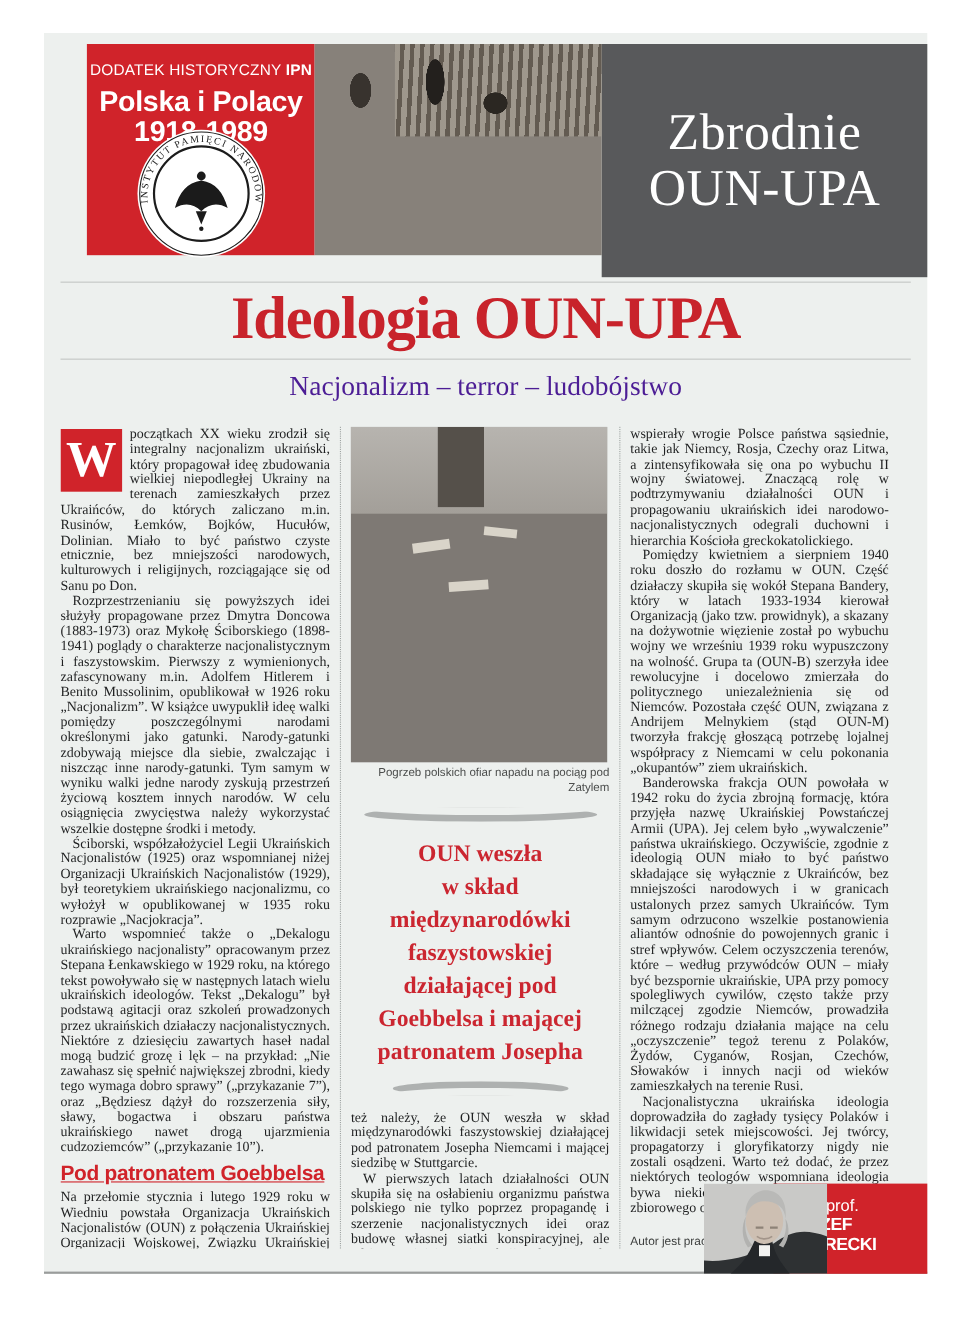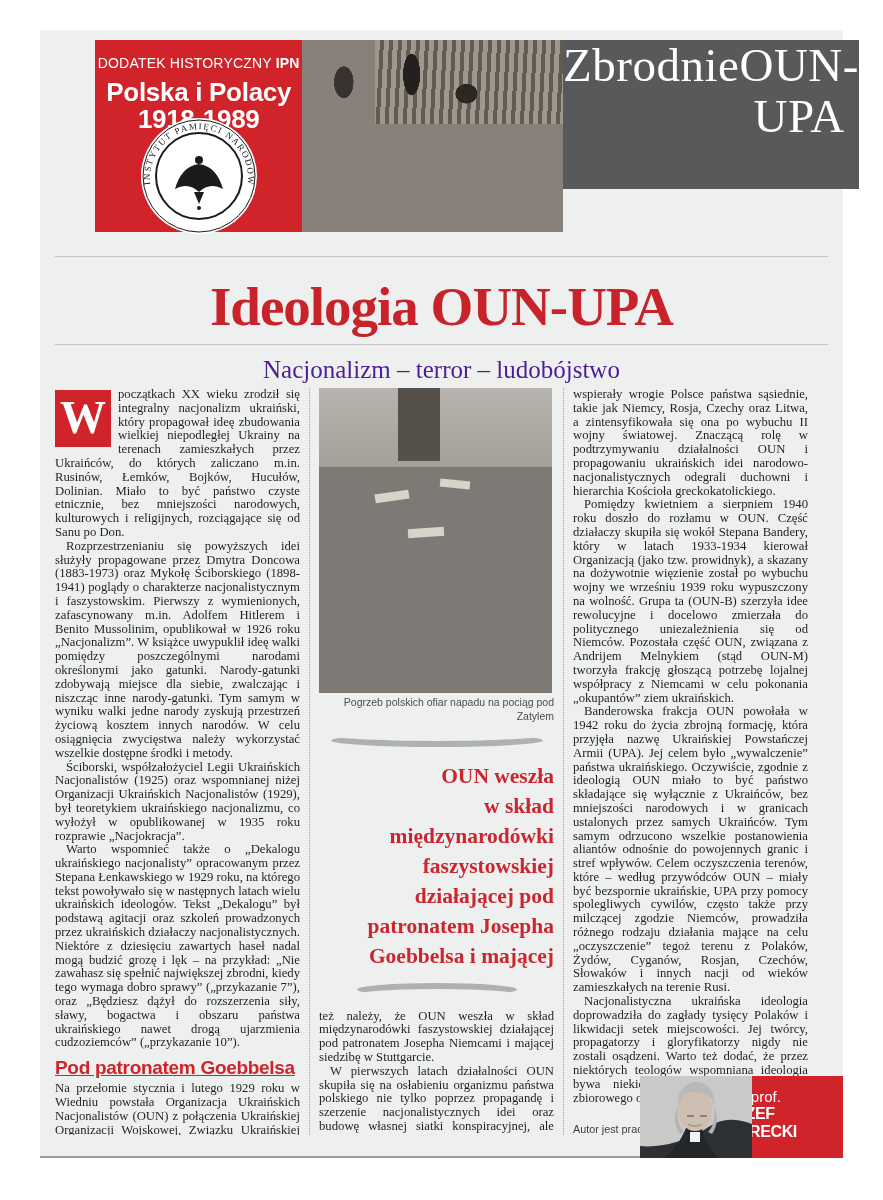--- a/index.html
+++ b/index.html
@@ -8,21 +8,21 @@
     width:883px; height:1200px; background:#ffffff; position:relative;
     font-family:"Liberation Serif", serif; color:#1f2021;
     -webkit-font-smoothing:antialiased;
   }
   .page {
     position:absolute; left:40px; top:30px; width:803px; height:1128px;
     background:#edf0ee; border-bottom:2px solid #9a9c9b;
   }
 
   
-  .masthead { position:absolute; top:10px; left:16px; width:803px; height:192px; display:flex;padding-left:39px; }
+  .masthead { position:absolute; top:10px; left:0; width:803px; height:192px; display:flex;padding-left:39px; }
   .brand-box { width:218px; height:192px; background:#d0232a; color:#fff; position:relative; text-align:center; }
   .kicker { font-family:"Liberation Sans", sans-serif; font-size:14px; margin-top:15px; letter-spacing:.2px; }
   .kicker b { font-weight:bold; }
   .brand-title { font-family:"Liberation Sans", sans-serif; font-weight:bold; font-size:26px; line-height:27px; margin-top:8px; letter-spacing:-.3px; }
   .brand-years { font-family:"Liberation Sans", sans-serif; font-weight:bold; font-size:26px; line-height:26px; letter-spacing:-.3px; }
   .seal { position:absolute; left:50%; bottom:-4px; transform:translateX(-50%); width:120px; height:120px; }
 
   .hphoto { width:274px; height:192px; position:relative; overflow:hidden; background:#87817a; }
   .hphoto .fence { position:absolute; top:0; left:28%; right:0; height:44%;
     background:repeating-linear-gradient(93deg,#a19a8f 0 5px,#5f574d 5px 9px); opacity:.9; }
@@ -36,28 +36,28 @@
     background:
       radial-gradient(ellipse 46px 14px at 12% 30%, #4a443d 55%, transparent 60%),
       radial-gradient(ellipse 52px 16px at 38% 48%, #3c3731 55%, transparent 60%),
       radial-gradient(ellipse 40px 13px at 70% 38%, #514a42 55%, transparent 60%),
       radial-gradient(ellipse 44px 15px at 85% 64%, #3a352f 55%, transparent 60%),
       radial-gradient(ellipse 50px 16px at 28% 78%, #45403a 55%, transparent 60%),
       radial-gradient(ellipse 38px 12px at 58% 86%, #332f2a 55%, transparent 60%),
       radial-gradient(ellipse 30px 10px at 22% 56%, #cfc8bc 55%, transparent 60%),
       linear-gradient(180deg,#8d8press 0%,#7d766e 0%,#6b645c 100%);
   }
-  .series-box { width:311px; height:149px; background:#58595b; color:#fff;
-    display:flex; flex-direction:row; justify-content:center; text-align:center; }
+  .series-box { width:311px; height:212px; background:#58595b; color:#fff;
+    display:flex; flex-direction:column; justify-content:center; text-align:center; }
   .series-line { font-family:"Liberation Serif", serif; font-size:47px; line-height:51px; letter-spacing:.5px; }
 
   
   .title-block { position:absolute; top:226px; left:15px; width:773px; text-align:center; }
   .rule { border:0; border-top:1px solid #c2c5c3; margin:0; }
-  .main-title { color:#c8232b; font-weight:bold; font-size:55px; line-height:64px; margin:18px 0 5px; letter-spacing:-1px; font-family:"Liberation Serif", serif; }
+  .main-title { color:#c8232b; font-weight:bold; font-size:55px; line-height:64px; margin:0 0 5px; letter-spacing:-1px; font-family:"Liberation Serif", serif; }
   .subtitle { font-size:25px; color:#4c1d95; margin-top:11px; font-family:"Liberation Serif", serif; }
 
   
   .columns { position:absolute; top:358px; left:15px; width:773px; height:747px; display:flex; }
   .col { width:245px; height:100%; overflow:hidden; font-size:12.7px; line-height:13.8px; text-align:justify; }
   .col + .col { margin-left:9px; padding-left:9px; border-left:1px dotted #9fa4a2; }
   .col p { margin:0; text-indent:11px; }
   .col p.noindent { text-indent:0; }
 
   .dropcap { float:left; width:56px; height:57px; background:#d0232a; color:#fff;
@@ -92,21 +92,21 @@
     font-size:6.5px; color:#5c5e5d; white-space:nowrap; transform:rotate(-90deg); transform-origin:100% 100%; letter-spacing:.3px; }
   .caption { font-family:"Liberation Sans", sans-serif; font-size:10.5px; color:#4c4e4d; text-align:right; margin:3px 0 10px; }
 
   .crescent { position:relative; height:13px; overflow:hidden; margin:10px auto 14px; }
   .crescent::before { content:""; position:absolute; inset:0; border-radius:50%; background:#aeb1b0; }
   .crescent.down::after { content:""; position:absolute; left:-6px; right:-6px; top:-7px; height:14px; border-radius:50%; background:#edf0ee; }
   .crescent.up::after { content:""; position:absolute; left:-6px; right:-6px; bottom:-7px; height:14px; border-radius:50%; background:#edf0ee; }
   .crescent.w-top { width:212px; }
   .crescent.w-bot { width:160px; margin:12px auto 14px; }
 
-  .pull-quote { color:#cb2630; font-weight:bold; font-size:21.5px; line-height:30px; text-align:right; margin-bottom:4px; }
+  .pull-quote { color:#cb2630; font-weight:bold; font-size:21.5px; line-height:30px; text-align:center; margin-bottom:4px; }
 
   
   .author-note { font-family:"Liberation Sans", sans-serif; font-size:10.8px; line-height:15px;
     color:#3d3f3e; text-align:left; margin-top:17px; }
 
   
   .author-box { position:absolute; left:600px; top:1046px; width:203px; height:82px; z-index:5; }
   .author-red { position:absolute; right:0; top:0; width:140px; height:82px; background:#d0232a; }
   .author-text { position:absolute; right:6px; top:12px; width:112px; color:#fff;
     font-family:"Liberation Sans", sans-serif; text-align:left; }
@@ -187,22 +187,22 @@
       </div>
       <div class="caption">Pogrzeb polskich ofiar napadu na pociąg pod Zatylem</div>
 
       <div class="crescent down w-top"></div>
       <div class="pull-quote">
         <div>OUN weszła</div>
         <div>w skład</div>
         <div>międzynarodówki</div>
         <div>faszystowskiej</div>
         <div>działającej pod</div>
+        <div>Goebbelsa i mającej</div>
         <div>patronatem Josepha</div>
-        <div>Goebbelsa i mającej</div>
       </div>
       <div class="crescent up w-bot"></div>
 
       <p class="noindent">też należy, że OUN weszła w skład międzynarodówki faszystowskiej działającej pod patronatem Josepha Niemcami i mającej siedzibę w Stuttgarcie.</p>
       <p>W pierwszych latach działalności OUN skupiła się na osłabieniu organizmu państwa polskiego nie tylko poprzez propagandę i szerzenie nacjonalistycznych idei oraz budowę własnej siatki konspiracyjnej, ale także na inicjowaniu akcji sabotażowych, dywersyjnych i terrorystycznych. Działalność tę</p>
     </div>
 
     <div class="col">
       <p class="noindent">wspierały wrogie Polsce państwa sąsiednie, takie jak Niemcy, Rosja, Czechy oraz Litwa, a zintensyfikowała się ona po wybuchu II wojny światowej. Znaczącą rolę w podtrzymywaniu działalności OUN i propagowaniu ukraińskich idei narodowo-nacjonalistycznych odegrali duchowni i hierarchia Kościoła greckokatolickiego.</p>
       <p>Pomiędzy kwietniem a sierpniem 1940 roku doszło do rozłamu w OUN. Część działaczy skupiła się wokół Stepana Bandery, który w latach 1933-1934 kierował Organizacją (jako tzw. prowidnyk), a skazany na dożywotnie więzienie został po wybuchu wojny we wrześniu 1939 roku wypuszczony na wolność. Grupa ta (OUN-B) szerzyła idee rewolucyjne i docelowo zmierzała do politycznego uniezależnienia się od Niemców. Pozostała część OUN, związana z Andrijem Melnykiem (stąd OUN-M) tworzyła frakcję głoszącą potrzebę lojalnej współpracy z Niemcami w celu pokonania „okupantów” ziem ukraińskich.</p>

